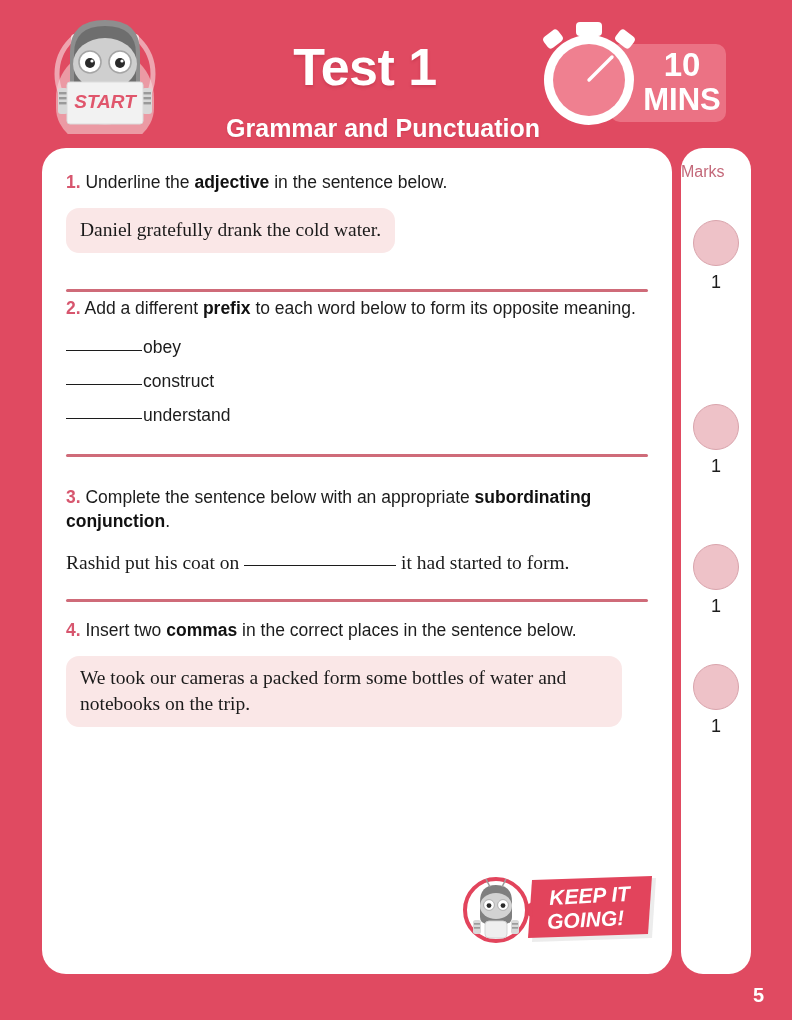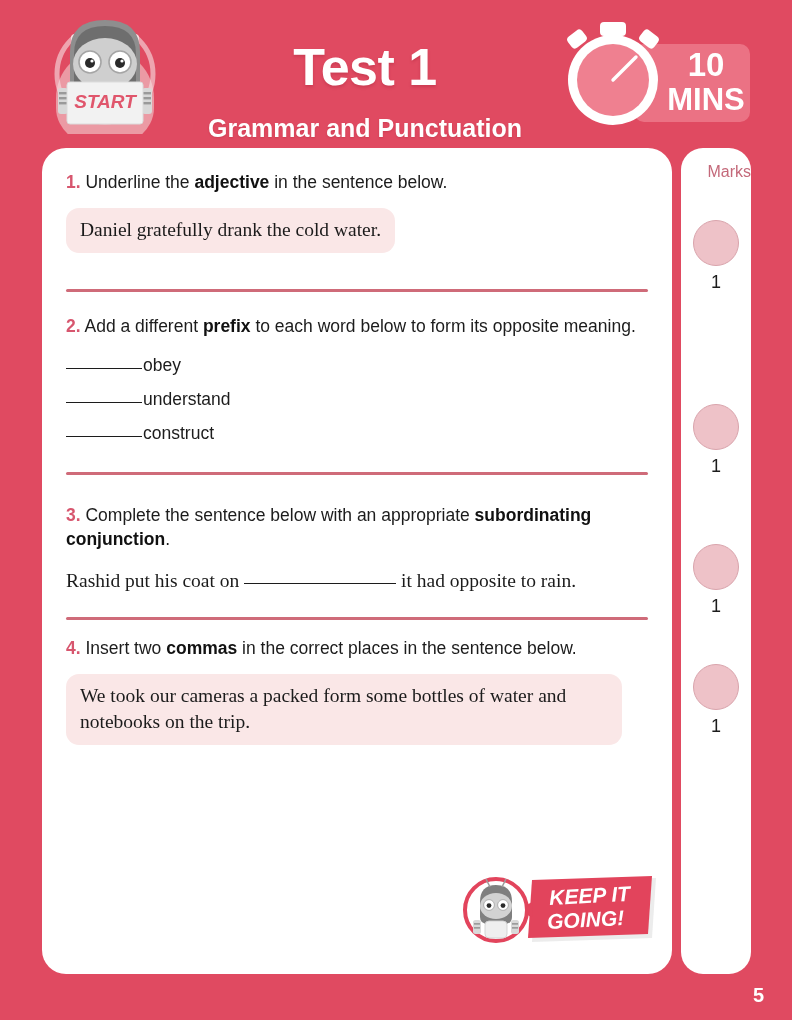--- a/index.html
+++ b/index.html
@@ -44,25 +44,26 @@
     margin: 16px;
     text-shadow: 0 2px 3px rgba(150,25,45,0.28);
   }
   .title-sub {
     color: #ffffff;
     font-size: 25px;
     font-weight: bold;
     line-height: 32px;
     margin: 2px 0 0 0;
     text-shadow: 0 1px 2px rgba(150,25,45,0.25);
+    text-align: right;
   }
 
   .timer-badge {
     position: absolute;
-    left: 556px; top: 14px;
+    left: 532px; top: 14px;
     width: 200px; height: 126px;
   }
   .timer-badge svg { display: block; }
 
   
   .paper {
     position: absolute;
     left: 42px; top: 148px;
     width: 630px; height: 826px;
     background: #ffffff;
@@ -149,21 +150,21 @@
 
   
   .marks-col {
     position: absolute;
     left: 681px; top: 148px;
     width: 70px; height: 826px;
     background: #ffffff;
     border-radius: 22px;
   }
   .marks-title {
-    text-align: right;
+    text-align: left;
     color: #c4697a;
     font-size: 16px;
     margin: 14px 0 0 0;
     line-height: 20px;
   }
   .mark-slot {
     position: absolute;
     left: 0; width: 70px;
     text-align: center;
   }
@@ -251,34 +252,34 @@
 
   <div class="q">
     <p class="q-text"><span class="q-num">1.</span><span> Underline the </span><b>adjective</b><span> in the sentence below.</span></p>
     <div class="sentence-box">
       <p class="sentence-text">Daniel gratefully drank the cold water.</p>
     </div>
     <div style="height:36px"></div>
     <div class="divider"></div>
   </div>
 
-  <div class="q" style="margin-top:22px">
+  <div class="q" style="margin-top:4px">
     <p class="q-text"><span class="q-num">2.</span><span> Add a different </span><b>prefix</b><span> to each word below to form its opposite meaning.</span></p>
     <div class="prefix-list">
       <div class="prefix-item"><span class="blank-line"></span><span>obey</span></div>
+      <div class="prefix-item"><span class="blank-line"></span><span>construct</span></div>
       <div class="prefix-item"><span class="blank-line"></span><span>understand</span></div>
-      <div class="prefix-item"><span class="blank-line"></span><span>construct</span></div>
     </div>
     <div style="height:22px"></div>
     <div class="divider"></div>
   </div>
 
   <div class="q" style="margin-top:28px">
     <p class="q-text"><span class="q-num">3.</span><span> Complete the sentence below with an appropriate </span><b>subordinating conjunction</b><span>.</span></p>
-    <p class="serif-line"><span>Rashid put his coat on </span><span class="blank-long"></span><span> it had opposite to rain.</span></p>
+    <p class="serif-line"><span>Rashid put his coat on </span><span class="blank-long"></span><span> it had started to form.</span></p>
     <div style="height:22px"></div>
     <div class="divider"></div>
   </div>
 
   <div class="q" style="margin-top:16px">
     <p class="q-text"><span class="q-num">4.</span><span> Insert two </span><b>commas</b><span> in the correct places in the sentence below.</span></p>
     <div class="sentence-box wide">
       <p class="sentence-text">We took our cameras a packed form some bottles of water and notebooks on the trip.</p>
     </div>
   </div>

